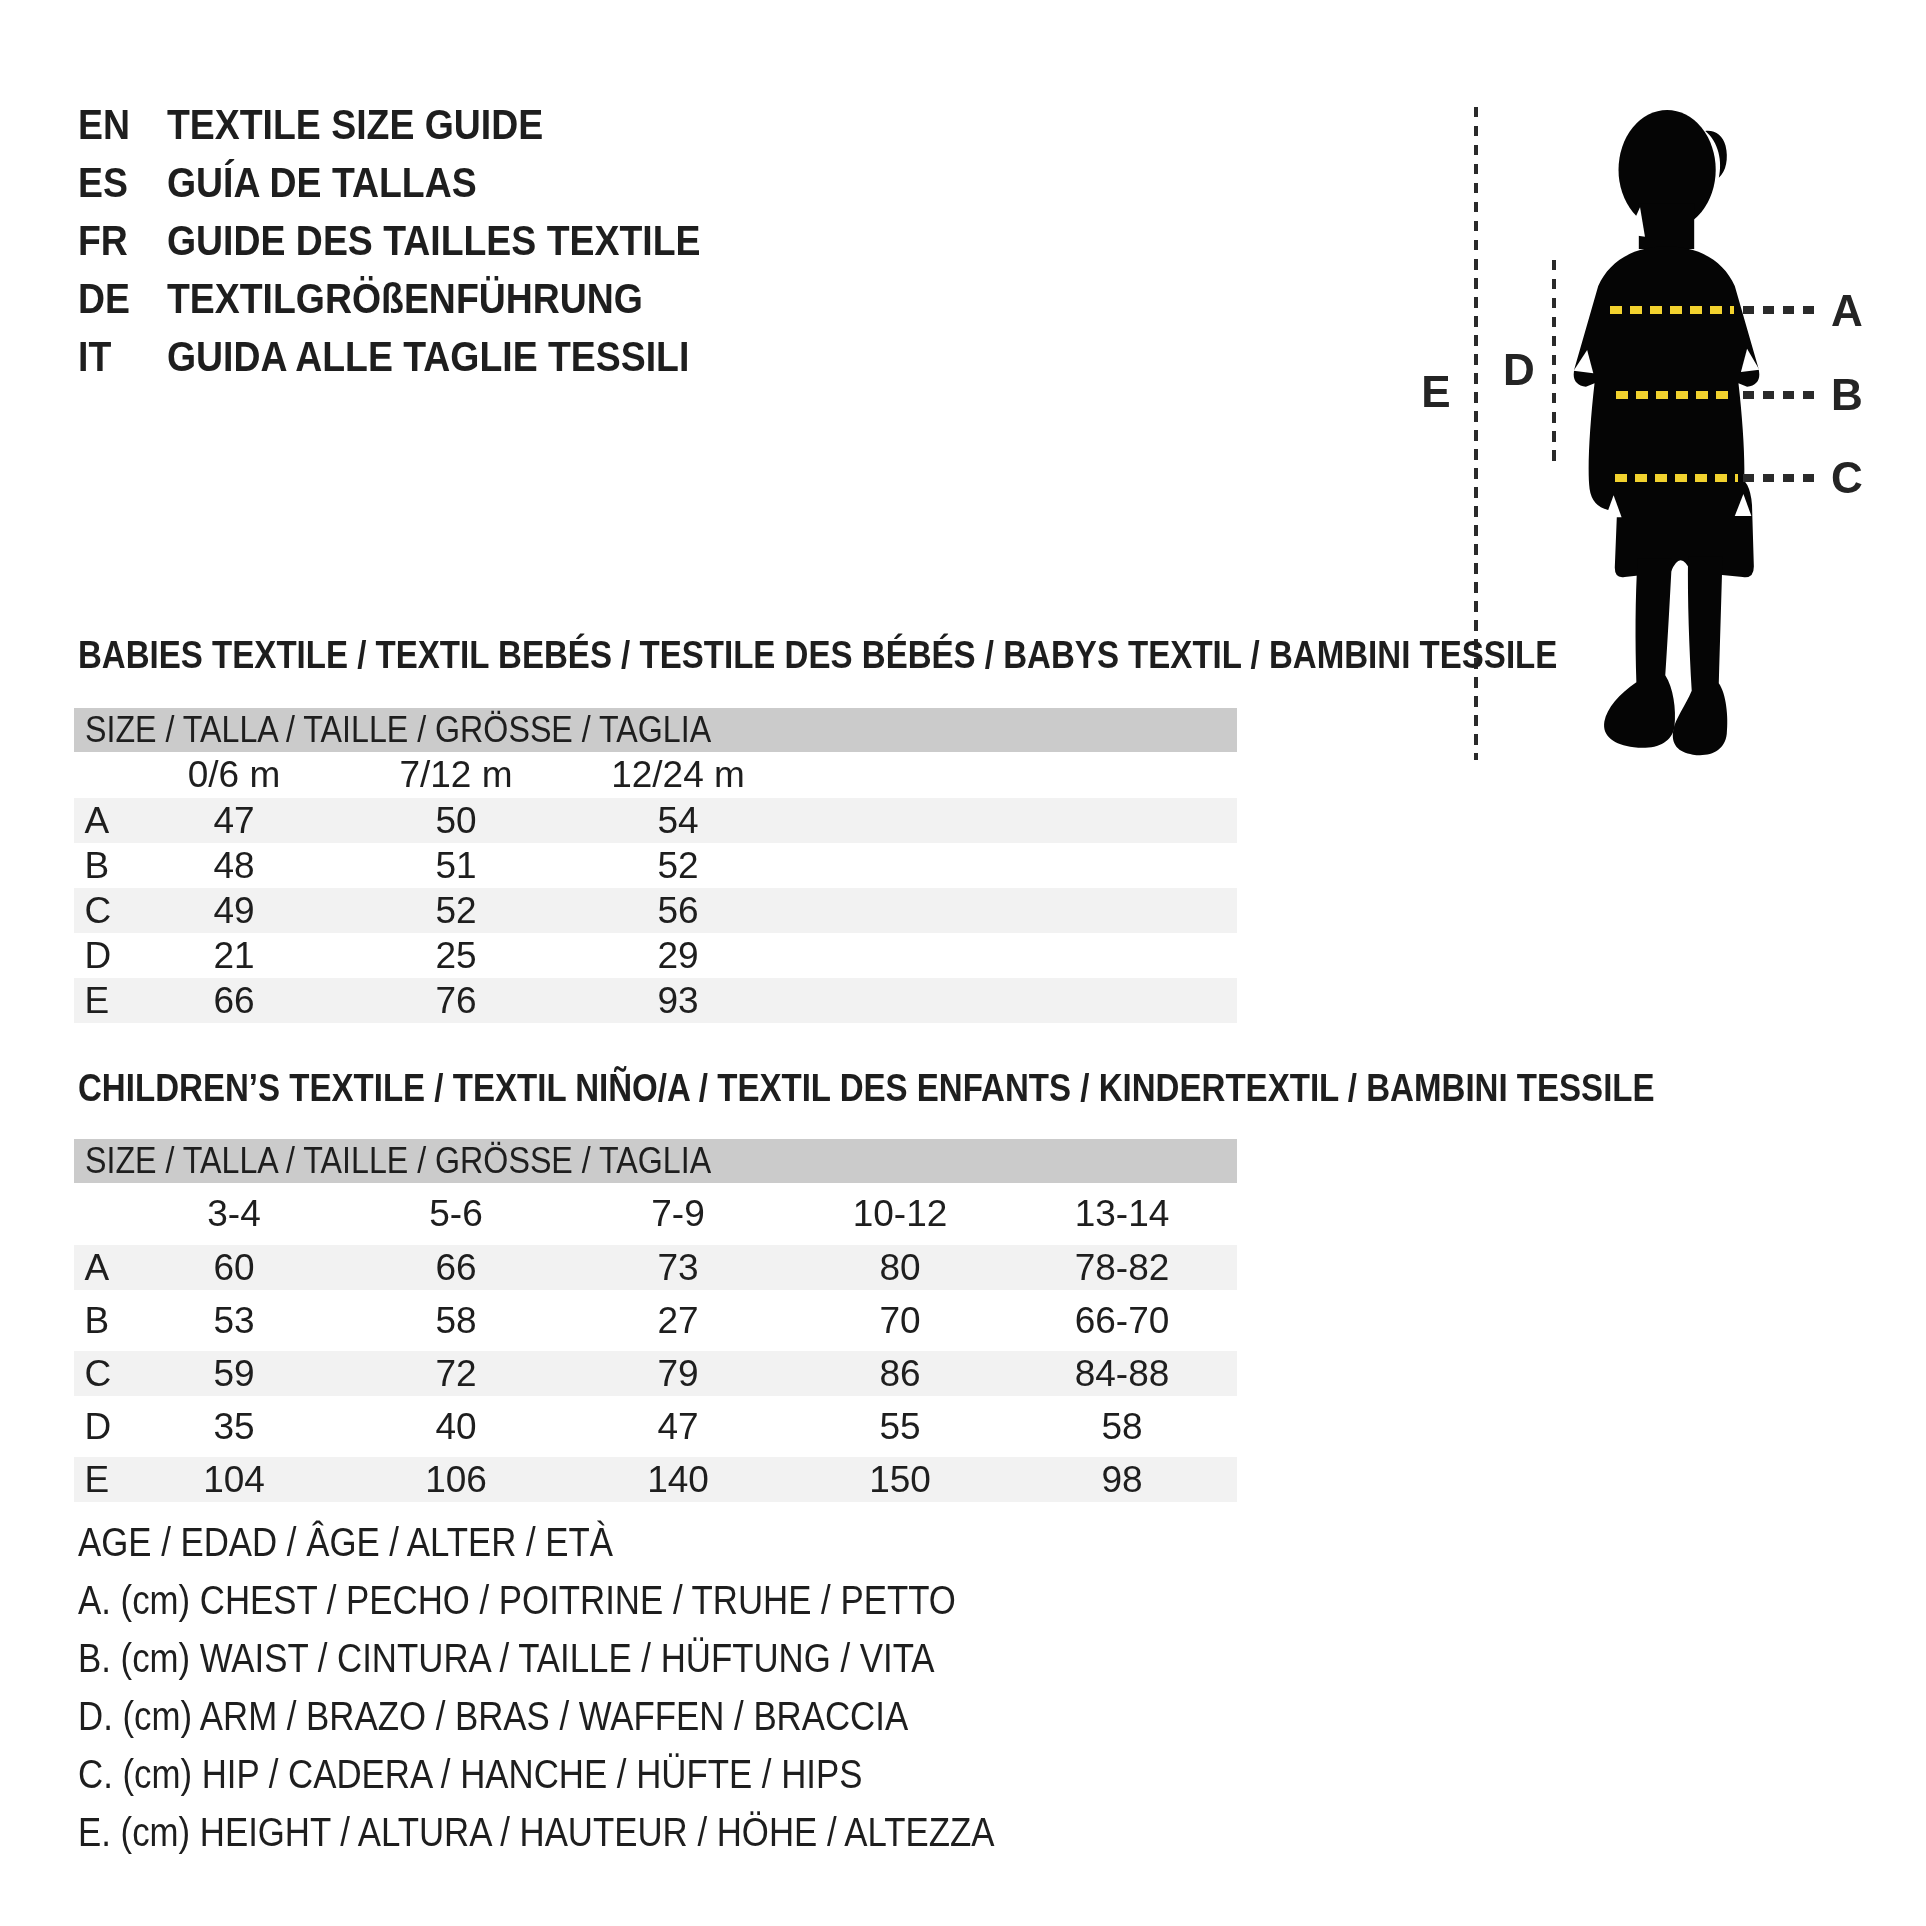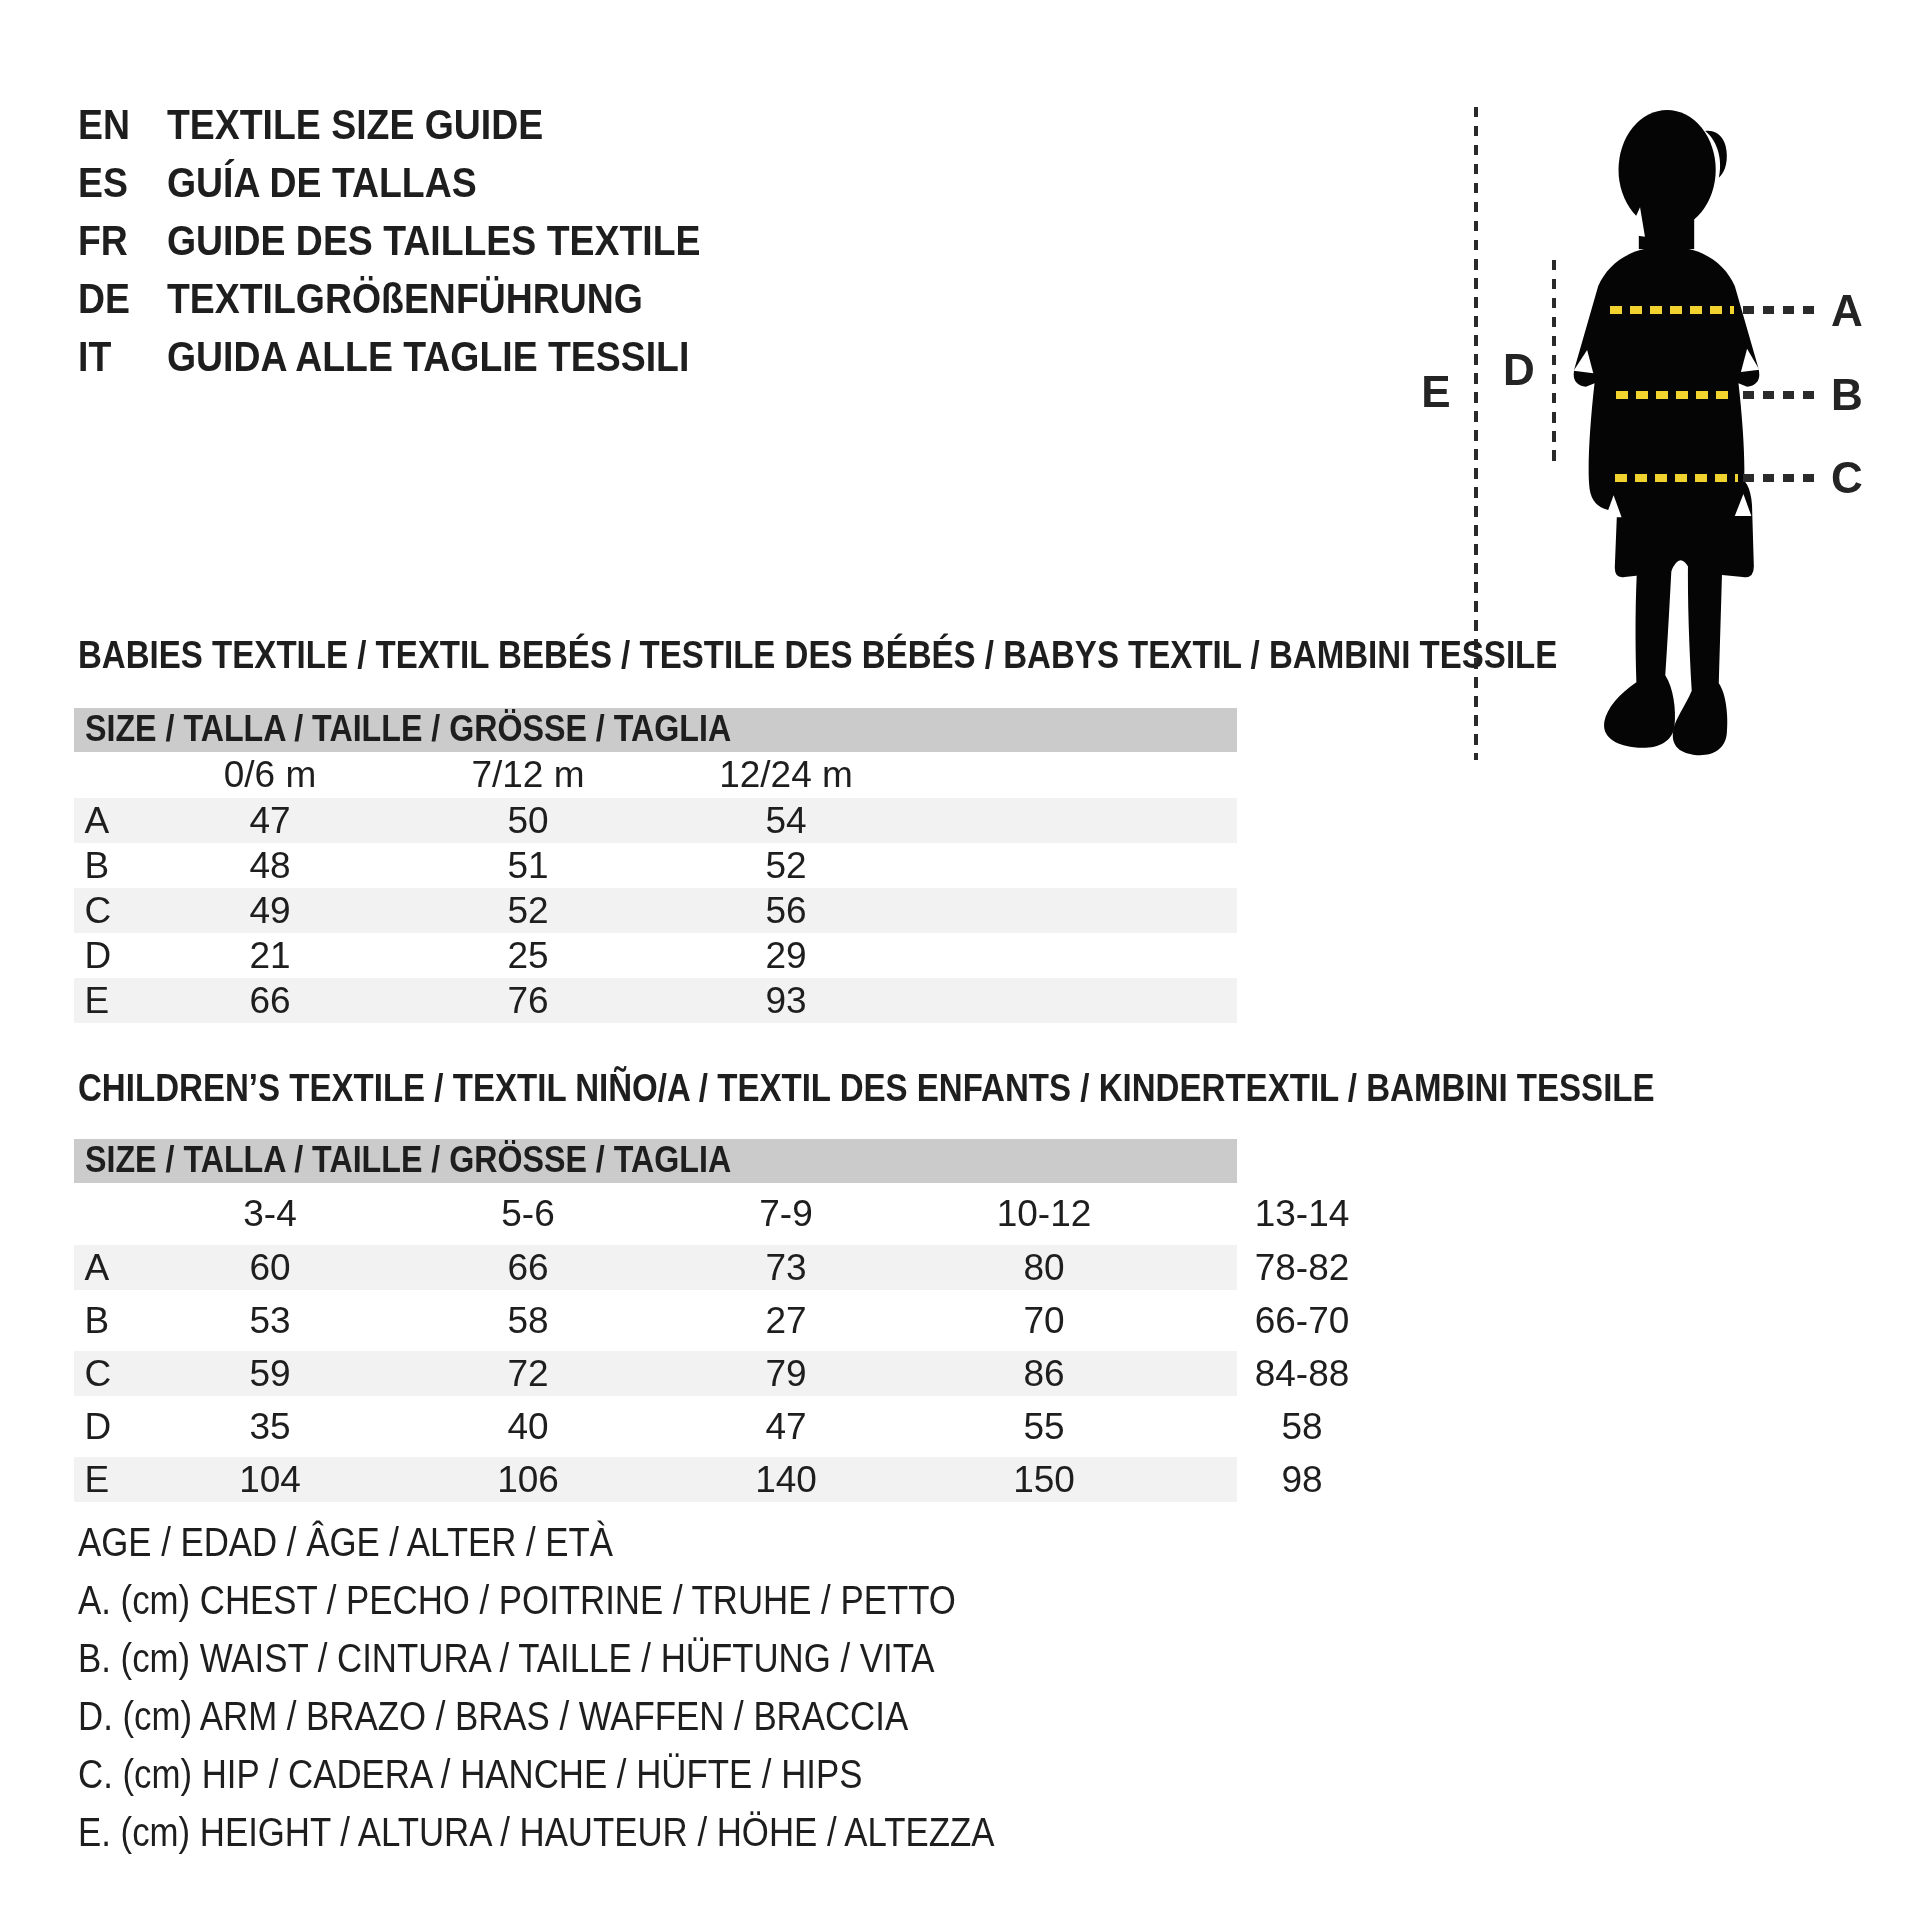--- a/index.html
+++ b/index.html
@@ -16,22 +16,22 @@
   }
   .cond{display:inline-block;transform:scaleX(0.87);transform-origin:0 50%;white-space:nowrap;}
   
   #lang-list{position:absolute;left:78px;top:95px;}
   .lang-row{display:flex;height:58px;align-items:center;font-size:43px;font-weight:600;}
   .lang-code{width:89px;flex:0 0 89px;}
   
   .section-title{position:absolute;left:78px;font-size:38px;font-weight:600;line-height:1;}
   
   .table-block{position:absolute;left:74px;width:1163px;}
-  .size-bar{height:44px;background:var(--bar);display:flex;padding-left:11px;box-sizing:border-box;font-size:37px;font-weight:700;}
-  .trow{display:grid;align-items:center;font-size:37px;gap:36px;}
+  .size-bar{height:44px;background:var(--bar);display:flex;align-items:center;padding-left:11px;box-sizing:border-box;font-size:37px;font-weight:400;}
+  .trow{display:grid;align-items:center;font-size:37px;}
   .trow.age{height:46px;}
   .trow.data{height:45px;}
   .trow.striped{background:var(--stripe);}
   .babies-grid .trow{grid-template-columns:49px repeat(3,222px) 1fr;}
   .children-grid .trow{grid-template-columns:49px repeat(5,222px) 1fr;margin-top:8px;}
   .cell{text-align:center;}
   .cell.label{text-align:left;padding-left:10.5px;}
   
   #legend{position:absolute;left:78px;top:1513px;}
   .legend-line{height:58px;display:flex;align-items:center;font-size:40px;font-weight:500;}

